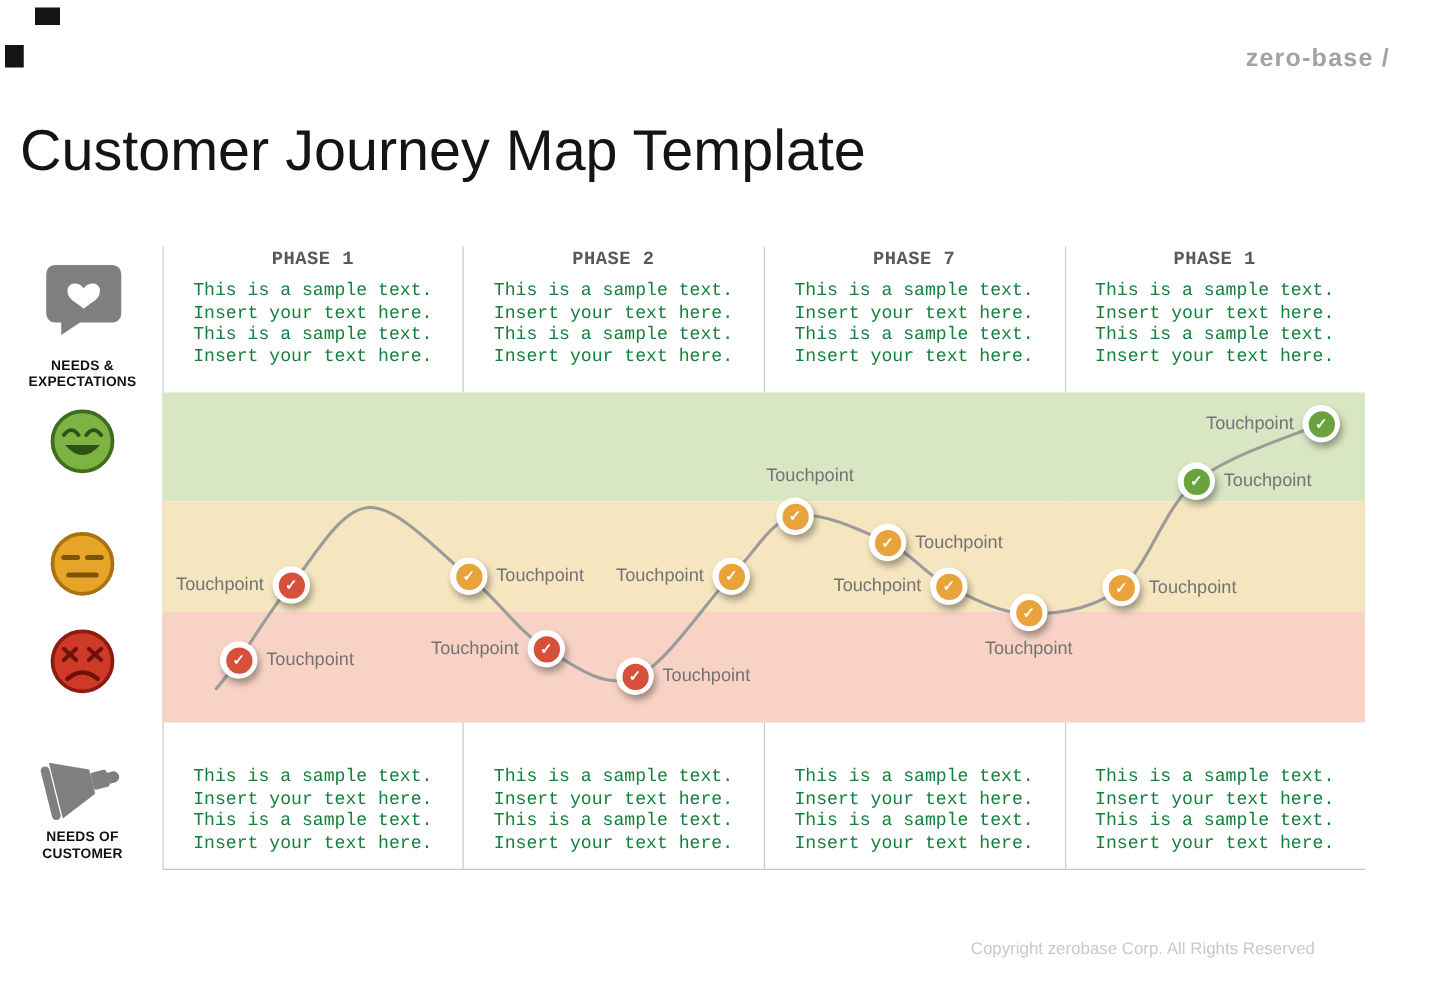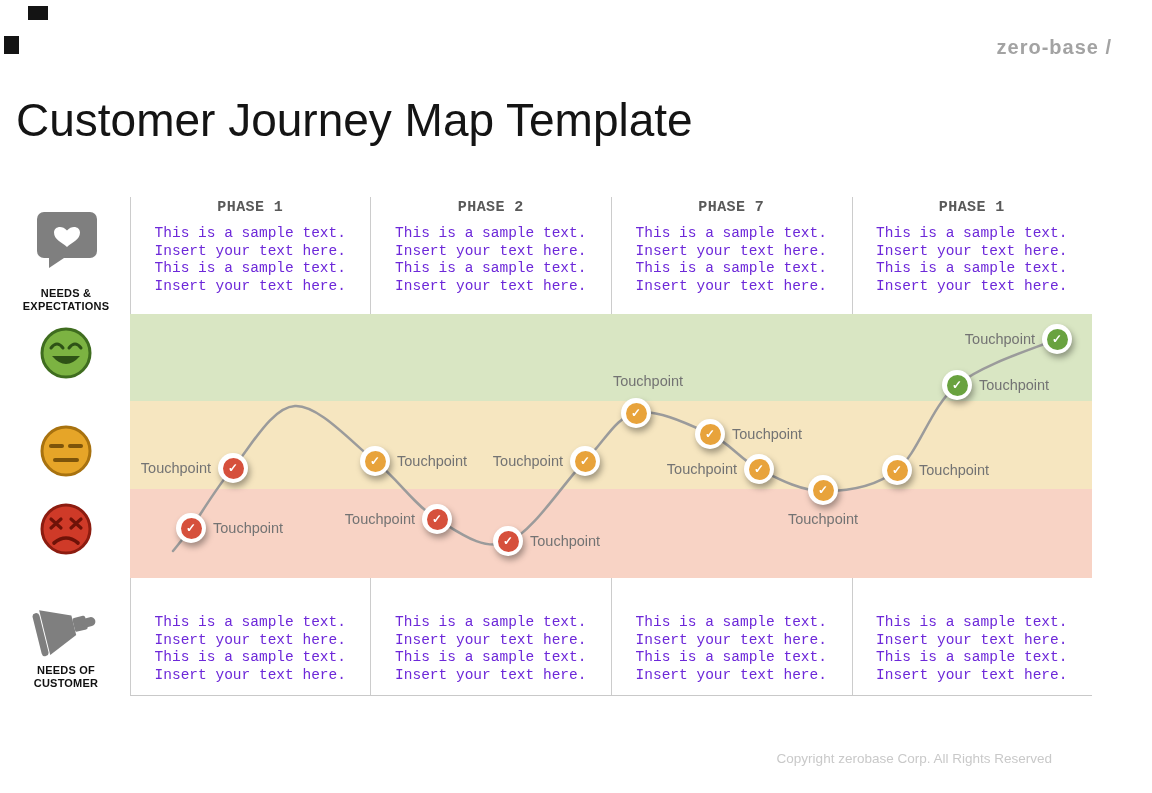--- a/index.html
+++ b/index.html
@@ -40,21 +40,21 @@
     position:absolute; left:130px; width:962px;
     display:grid; grid-template-columns:repeat(4,1fr);
   }
   .phase-grid  { top:199px; }
   .bottom-grid { top:614px; }
   .phase-col { text-align:center; padding:0 4px;font-family:Liberation Mono, monospace; }
   .phase-col h3 {
     margin:0 0 9px; font-size:15px; font-weight:bold; color:#595959; letter-spacing:0.4px;
   }
   .sample-text {
-    margin:0 auto; max-width:220px; font-size:14.5px; color:#6d28d9;
+    margin:0 auto; max-width:220px; font-size:14.5px; color:#15803d;
     line-height:1.22; text-align:center;
   }
   
   #curve-svg { position:absolute; left:0; top:0; width:1152px; height:793px; pointer-events:none; }
   #journey-layer { position:absolute; left:0; top:0; width:1152px; height:793px; pointer-events:none; }
   .tp-marker {
     position:absolute; width:30px; height:30px; border-radius:50%;
     background:#fff; box-shadow:2px 4px 6px rgba(0,0,0,0.35);
     display:flex; align-items:center; justify-content:center;
   }

